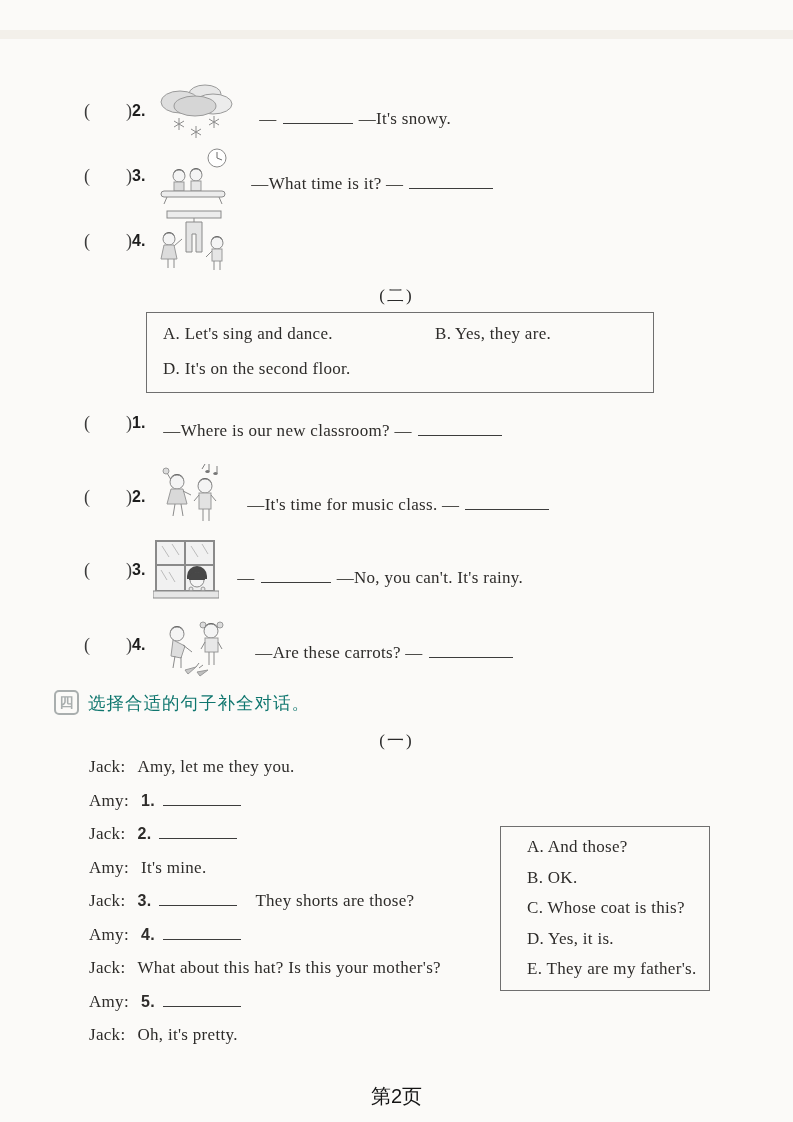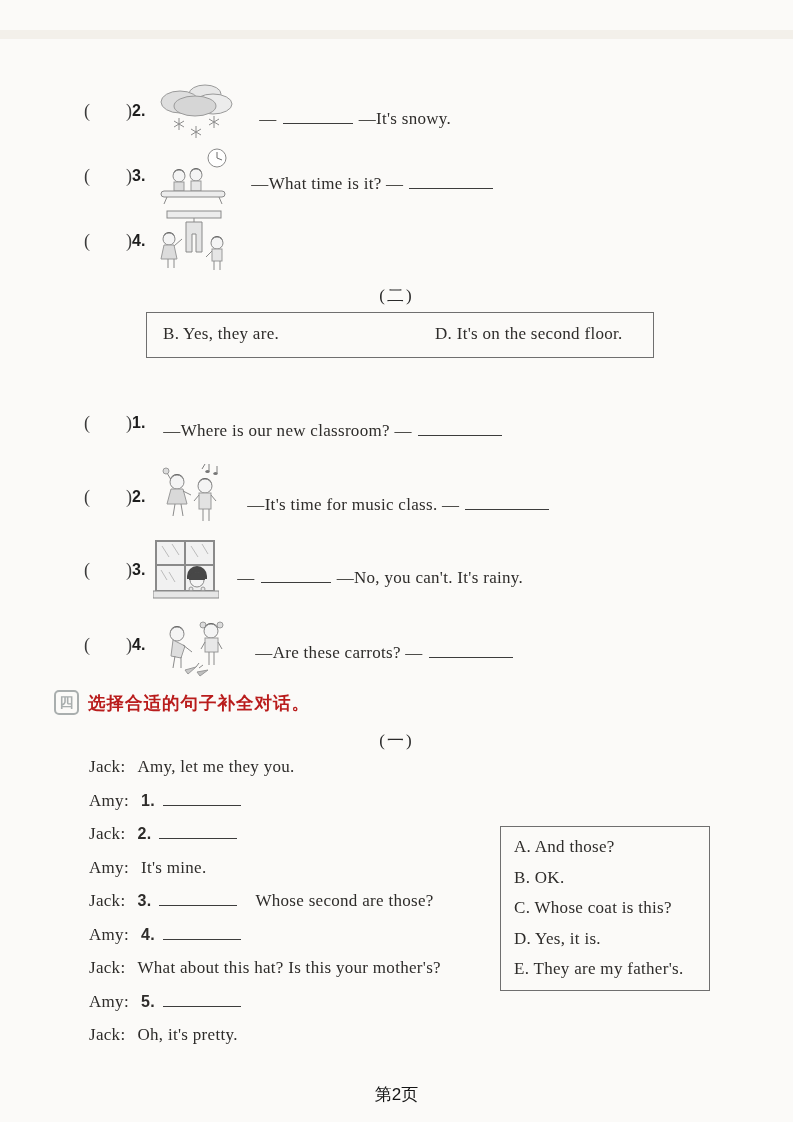--- a/index.html
+++ b/index.html
@@ -15,35 +15,35 @@
   .gap{display:inline-block;width:36px;}
   .num{font-family:"Liberation Sans","DejaVu Sans",sans-serif;font-weight:700;font-size:16px;color:#1d1d1d;font-style:normal;}
   .illus{margin-left:8px;display:inline-flex;align-items:center;}
   .illus svg{display:block;}
   .qtext{margin-left:18px;white-space:nowrap;letter-spacing:.3px;margin-top:16px;}
   .blank{display:inline-block;height:5px;border-bottom:1.6px solid #3c3c3c;vertical-align:baseline;margin:0 6px;}
   .w70{width:70px}.w84{width:84px}.w78{width:78px}
   .center-head{position:absolute;left:0;width:100%;text-align:center;font-size:17px;letter-spacing:2px;color:#2a2a2a;}
   .optbox{position:absolute;border:1px solid #6f6f6f;background:#fbfaf8;box-sizing:border-box;}
   #optbox1{left:146px;top:312px;width:508px;padding:11px 16px 13px;display:grid;grid-template-columns:272px 1fr;row-gap:15px;font-size:17px;letter-spacing:.3px;}
-  #optbox2{left:500px;top:826px;width:210px;padding:5px 13px;font-size:17px;letter-spacing:.3px;}
+  #optbox2{left:500px;top:826px;width:210px;padding:5px 26px;font-size:17px;letter-spacing:.3px;}
   #optbox2 .opt{line-height:30.5px;white-space:nowrap;}
   .sechdr{position:absolute;top:690px;left:54px;display:flex;align-items:center;gap:9px;
     font-family:"Liberation Sans","DejaVu Sans",sans-serif;}
   .badge{width:21px;height:21px;border:2px solid #a9aeae;border-radius:5px;color:#a9aeae;
     font-size:14px;font-weight:700;display:flex;align-items:center;justify-content:center;}
-  .sectitle{font-size:17.5px;font-weight:700;color:#b91c1c;letter-spacing:1px;}
+  .sectitle{font-size:17.5px;font-weight:400;color:#0f766e;letter-spacing:1px;}
   .dialog{position:absolute;left:89px;top:757px;}
   .dline{height:33.5px;display:flex;align-items:baseline;white-space:nowrap;letter-spacing:.3px;}
   .speaker{margin-right:12px;}
   .dnum{font-family:"Liberation Sans","DejaVu Sans",sans-serif;font-weight:700;font-size:16px;font-style:normal;margin-right:2px;}
   .dtail{margin-left:12px;}
   .cnlabel{font-family:"Liberation Sans","DejaVu Sans",sans-serif;font-size:13px;color:#555;margin-right:2px;white-space:nowrap;}
   .footer{position:absolute;top:1083px;left:0;width:100%;text-align:center;
-    font-family:"Liberation Sans","DejaVu Sans",sans-serif;font-size:17px;color:#141414;}
+    font-family:"Liberation Sans","DejaVu Sans",sans-serif;font-size:20px;color:#141414;}
 </style>
 </head>
 <body>
 
 <div class="sheet">
   <div class="scanband"></div>
 
   <div class="row" style="top:80px;left:84px;height:62px">
     <span class="po">(</span>
       <span class="gap"></span>
@@ -104,20 +104,21 @@
         <circle cx="64" cy="36" r="6" fill="#f4f4f4" stroke="#8a8a8a"></circle>
         <rect x="59" y="42" width="10" height="12" fill="#e6e6e6" stroke="#9a9a9a"></rect>
         <path d="M61 54 v9 M67 54 v9 M59 44 l-6 6" stroke="#8a8a8a"></path>
       </svg>
     </span>
   </div>
 
   <div class="center-head" style="top:284px">(二)</div>
 
   <div class="optbox" id="optbox1">
+    <div class="opt">A. Let's sing and dance.</div>
     <div class="opt">B. Yes, they are.</div>
     <div class="opt">D. It's on the second floor.</div>
   </div>
 
   <div class="row" style="top:392px;left:84px;height:62px">
     <span class="po">(</span>
       <span class="gap"></span>
       <span class="pc">)</span>
       <i class="num">1.</i>
     <span class="qtext"><span>—Where is our new classroom? —</span><span class="blank w84"></span></span>
@@ -217,21 +218,21 @@
       <span class="blank w78"></span>
     </div>
     <div class="dline">
       <span class="speaker">Amy:</span>
       <span>It's mine.</span>
     </div>
     <div class="dline">
       <span class="speaker">Jack:</span>
       <i class="dnum">3.</i>
       <span class="blank w78"></span>
-      <span class="dtail">Whose second are those?</span>
+      <span class="dtail">They shorts are those?</span>
     </div>
     <div class="dline">
       <span class="speaker">Amy:</span>
       <i class="dnum">4.</i>
       <span class="blank w78"></span>
     </div>
     <div class="dline">
       <span class="speaker">Jack:</span>
       <span>What about this hat? Is this your mother's?</span>
     </div>

